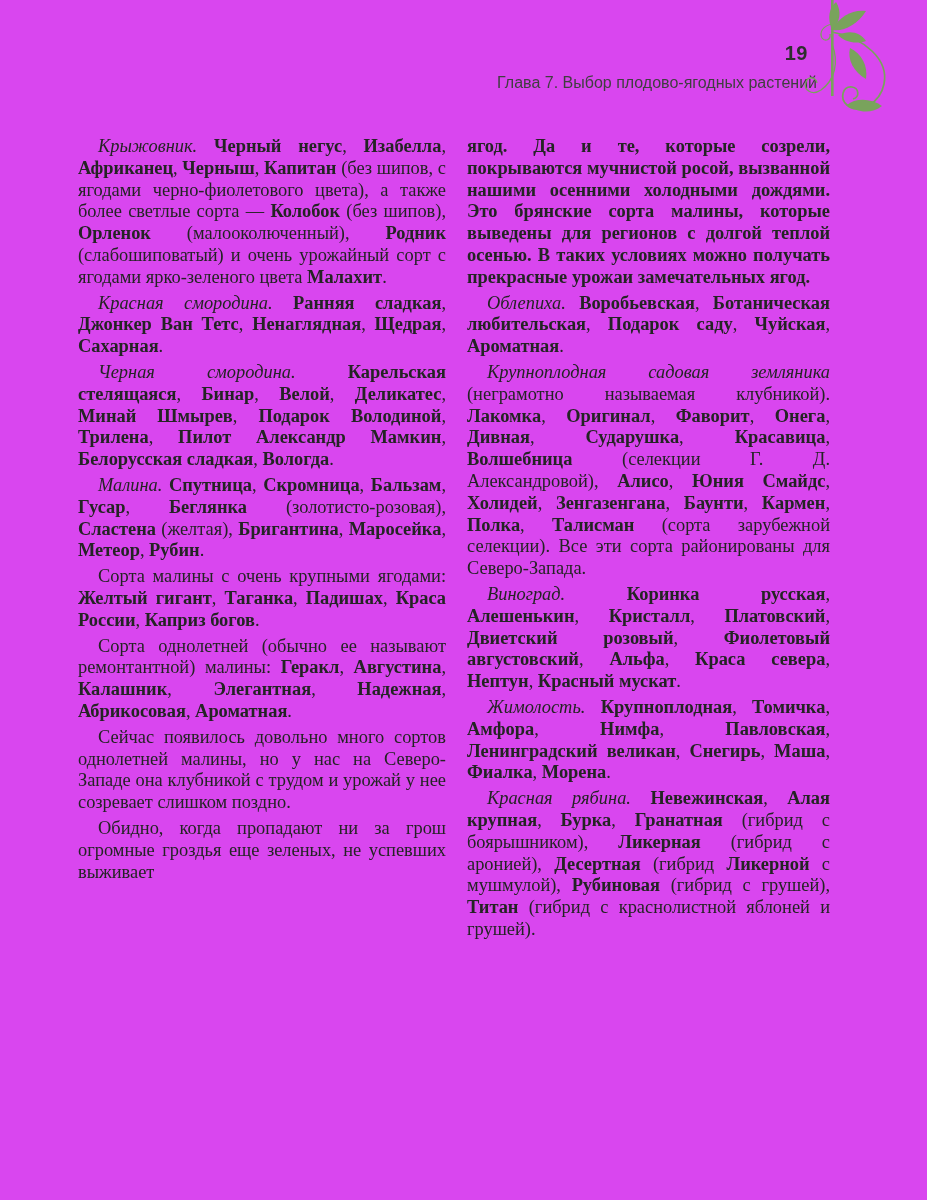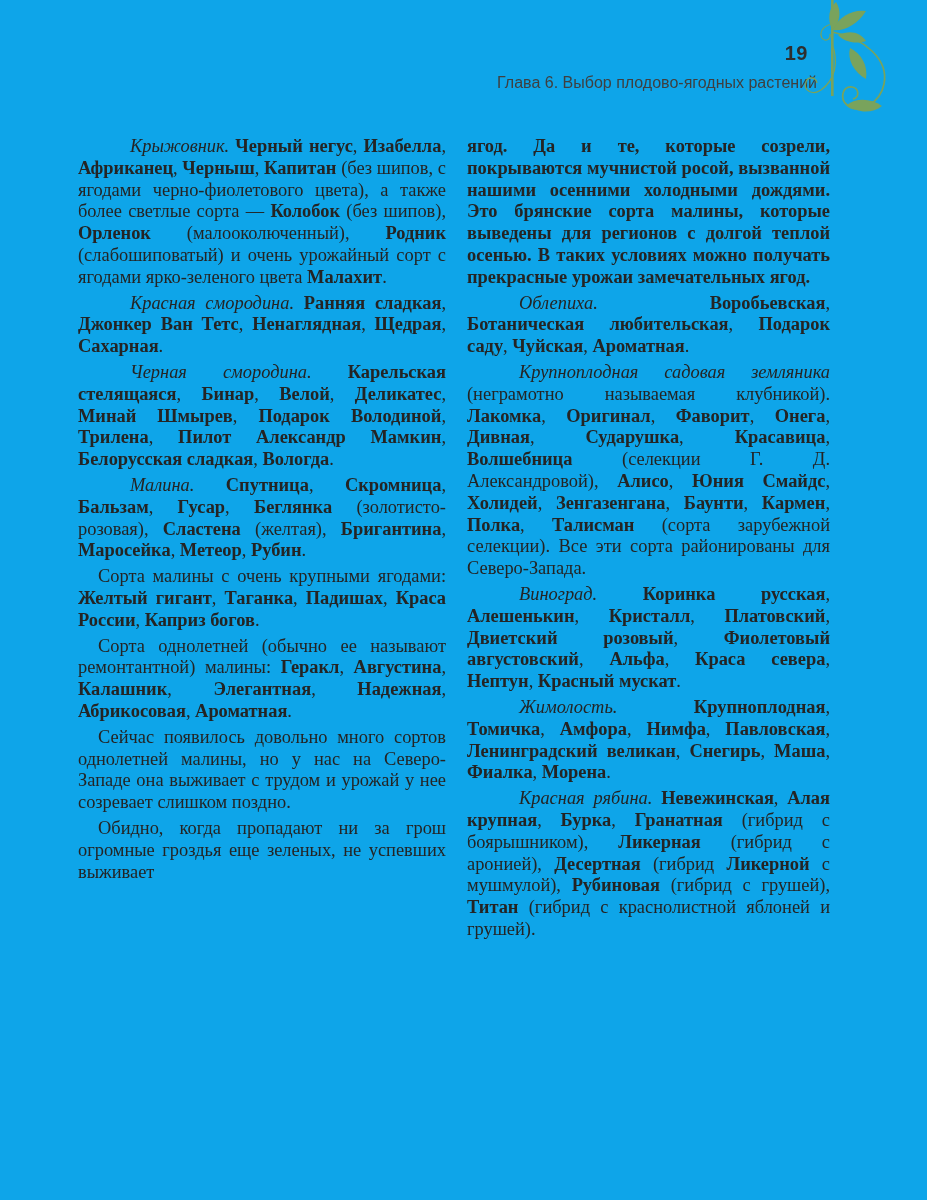--- a/index.html
+++ b/index.html
@@ -1,19 +1,19 @@
 <!DOCTYPE html>
 <html lang="ru" style="--green: #79a35c;"><head>
 <meta charset="utf-8">
 <style>
   html,body{margin:0;padding:0;background:#e8e8e8;}
   .page{
     position:relative;
     width:927px;height:1200px;
-    background:#0ea5e9;
+    background:#d946ef;
     overflow:hidden;
     font-family:"Liberation Serif","DejaVu Serif",serif;
   }
   
   .page-number{
     position:absolute;top:42px;right:119px;
     font-family:"Liberation Sans","DejaVu Sans",sans-serif;
     font-weight:700;font-size:20px;color:#2e2e2e;letter-spacing:.5px;
   }
   .running-head{
@@ -27,29 +27,29 @@
   .col{
     position:absolute;top:136px;
     font-size:18.4px;line-height:21.8px;color:#242424;
     text-align:justify;
   }
   .col-left{left:78px;width:368px;}
   .col-right{left:467px;width:363px;}
   .para{margin:0 0 4px 0;text-indent:20px;}
   .para.noindent{text-indent:0;font-weight:bold;}
   .run-b{font-weight:700;}
-  .run-i{font-style:italic;margin-left:32px;}
+  .run-i{font-style:italic;}
 </style>
 </head>
 <body>
 
 <div class="page">
 
   <div class="page-number">19</div>
-  <div class="running-head">Глава 6. Выбор плодово-ягодных растений</div>
+  <div class="running-head">Глава 7. Выбор плодово-ягодных растений</div>
 
   <svg class="ornament" viewBox="0 0 116 126" xmlns="http://www.w3.org/2000/svg" aria-hidden="true">
 
     <rect x="40" y="0" width="2.6" height="96" style="fill:var(--green)"></rect>
 
     <path d="M41,32 C74,38 98,60 93,84 C89,104 67,115 56,105 C48,98 52,86 61,87 C68,88 69,97 62,99" style="stroke:var(--green);fill:none;stroke-width:1.7"></path>
 
     <path d="M41,44 C48,62 44,80 30,90 C21,96 12,90 15,82 C17,76 25,77 26,83" style="stroke:var(--green);fill:none;stroke-width:1.3"></path>
 
     <path d="M41,24 C32,26 28,32 31,38 C34,42 40,40 39,34" style="stroke:var(--green);fill:none;stroke-width:1.2"></path>
@@ -61,21 +61,21 @@
     <path d="M56,105 C66,113 81,114 91,106 C80,98 64,98 56,105 Z" style="fill:var(--green)"></path>
   </svg>
 
   <div class="col col-left">
       <p class="para"><span class="run-i">Крыжовник.</span><span class="run-r"> </span><span class="run-b">Черный негус</span><span class="run-r">, </span><span class="run-b">Изабелла</span><span class="run-r">, </span><span class="run-b">Африканец</span><span class="run-r">, </span><span class="run-b">Черныш</span><span class="run-r">, </span><span class="run-b">Капитан</span><span class="run-r"> (без шипов, с ягодами черно-фиолетового цвета), а также более светлые сорта — </span><span class="run-b">Колобок</span><span class="run-r"> (без шипов), </span><span class="run-b">Орленок</span><span class="run-r"> (малооколюченный), </span><span class="run-b">Родник</span><span class="run-r"> (слабошиповатый) и очень урожайный сорт с ягодами ярко-зеленого цвета </span><span class="run-b">Малахит</span><span class="run-r">.</span></p>
       <p class="para"><span class="run-i">Красная смородина.</span><span class="run-r"> </span><span class="run-b">Ранняя сладкая</span><span class="run-r">, </span><span class="run-b">Джонкер Ван Тетс</span><span class="run-r">, </span><span class="run-b">Ненаглядная</span><span class="run-r">, </span><span class="run-b">Щедрая</span><span class="run-r">, </span><span class="run-b">Сахарная</span><span class="run-r">.</span></p>
       <p class="para"><span class="run-i">Черная смородина.</span><span class="run-r"> </span><span class="run-b">Карельская стелящаяся</span><span class="run-r">, </span><span class="run-b">Бинар</span><span class="run-r">, </span><span class="run-b">Велой</span><span class="run-r">, </span><span class="run-b">Деликатес</span><span class="run-r">, </span><span class="run-b">Минай Шмырев</span><span class="run-r">, </span><span class="run-b">Подарок Володиной</span><span class="run-r">, </span><span class="run-b">Трилена</span><span class="run-r">, </span><span class="run-b">Пилот Александр Мамкин</span><span class="run-r">, </span><span class="run-b">Белорусская сладкая</span><span class="run-r">, </span><span class="run-b">Вологда</span><span class="run-r">.</span></p>
       <p class="para"><span class="run-i">Малина.</span><span class="run-r"> </span><span class="run-b">Спутница</span><span class="run-r">, </span><span class="run-b">Скромница</span><span class="run-r">, </span><span class="run-b">Бальзам</span><span class="run-r">, </span><span class="run-b">Гусар</span><span class="run-r">, </span><span class="run-b">Беглянка</span><span class="run-r"> (золотисто-розовая), </span><span class="run-b">Сластена</span><span class="run-r"> (желтая), </span><span class="run-b">Бригантина</span><span class="run-r">, </span><span class="run-b">Маросейка</span><span class="run-r">, </span><span class="run-b">Метеор</span><span class="run-r">, </span><span class="run-b">Рубин</span><span class="run-r">.</span></p>
       <p class="para"><span class="run-r">Сорта малины с очень крупными ягодами: </span><span class="run-b">Желтый гигант</span><span class="run-r">, </span><span class="run-b">Таганка</span><span class="run-r">, </span><span class="run-b">Падишах</span><span class="run-r">, </span><span class="run-b">Краса России</span><span class="run-r">, </span><span class="run-b">Каприз богов</span><span class="run-r">.</span></p>
       <p class="para"><span class="run-r">Сорта однолетней (обычно ее называют ремонтантной) малины: </span><span class="run-b">Геракл</span><span class="run-r">, </span><span class="run-b">Августина</span><span class="run-r">, </span><span class="run-b">Калашник</span><span class="run-r">, </span><span class="run-b">Элегантная</span><span class="run-r">, </span><span class="run-b">Надежная</span><span class="run-r">, </span><span class="run-b">Абрикосовая</span><span class="run-r">, </span><span class="run-b">Ароматная</span><span class="run-r">.</span></p>
-      <p class="para"><span class="run-r">Сейчас появилось довольно много сортов однолетней малины, но у нас на Северо-Западе она выживает с трудом и урожай у нее созревает слишком поздно.</span></p>
+      <p class="para"><span class="run-r">Сейчас появилось довольно много сортов однолетней малины, но у нас на Северо-Западе она клубникой с трудом и урожай у нее созревает слишком поздно.</span></p>
       <p class="para"><span class="run-r">Обидно, когда пропадают ни за грош огромные гроздья еще зеленых, не успевших выживает</span></p>
     </div>
   <div class="col col-right">
       <p class="para noindent"><span class="run-r">ягод. Да и те, которые созрели, покрываются мучнистой росой, вызванной нашими осенними холодными дождями. Это брянские сорта малины, которые выведены для регионов с долгой теплой осенью. В таких условиях можно получать прекрасные урожаи замечательных ягод.</span></p>
       <p class="para"><span class="run-i">Облепиха.</span><span class="run-r"> </span><span class="run-b">Воробьевская</span><span class="run-r">, </span><span class="run-b">Ботаническая любительская</span><span class="run-r">, </span><span class="run-b">Подарок саду</span><span class="run-r">, </span><span class="run-b">Чуйская</span><span class="run-r">, </span><span class="run-b">Ароматная</span><span class="run-r">.</span></p>
       <p class="para"><span class="run-i">Крупноплодная садовая земляника</span><span class="run-r"> (неграмотно называемая клубникой). </span><span class="run-b">Лакомка</span><span class="run-r">, </span><span class="run-b">Оригинал</span><span class="run-r">, </span><span class="run-b">Фаворит</span><span class="run-r">, </span><span class="run-b">Онега</span><span class="run-r">, </span><span class="run-b">Дивная</span><span class="run-r">, </span><span class="run-b">Сударушка</span><span class="run-r">, </span><span class="run-b">Красавица</span><span class="run-r">, </span><span class="run-b">Волшебница</span><span class="run-r"> (селекции Г. Д. Александровой), </span><span class="run-b">Алисо</span><span class="run-r">, </span><span class="run-b">Юния Смайдс</span><span class="run-r">, </span><span class="run-b">Холидей</span><span class="run-r">, </span><span class="run-b">Зенгазенгана</span><span class="run-r">, </span><span class="run-b">Баунти</span><span class="run-r">, </span><span class="run-b">Кармен</span><span class="run-r">, </span><span class="run-b">Полка</span><span class="run-r">, </span><span class="run-b">Талисман</span><span class="run-r"> (сорта зарубежной селекции). Все эти сорта районированы для Северо-Запада.</span></p>
       <p class="para"><span class="run-i">Виноград.</span><span class="run-r"> </span><span class="run-b">Коринка русская</span><span class="run-r">, </span><span class="run-b">Алешенькин</span><span class="run-r">, </span><span class="run-b">Кристалл</span><span class="run-r">, </span><span class="run-b">Платовский</span><span class="run-r">, </span><span class="run-b">Двиетский розовый</span><span class="run-r">, </span><span class="run-b">Фиолетовый августовский</span><span class="run-r">, </span><span class="run-b">Альфа</span><span class="run-r">, </span><span class="run-b">Краса севера</span><span class="run-r">, </span><span class="run-b">Нептун</span><span class="run-r">, </span><span class="run-b">Красный мускат</span><span class="run-r">.</span></p>
       <p class="para"><span class="run-i">Жимолость.</span><span class="run-r"> </span><span class="run-b">Крупноплодная</span><span class="run-r">, </span><span class="run-b">Томичка</span><span class="run-r">, </span><span class="run-b">Амфора</span><span class="run-r">, </span><span class="run-b">Нимфа</span><span class="run-r">, </span><span class="run-b">Павловская</span><span class="run-r">, </span><span class="run-b">Ленинградский великан</span><span class="run-r">, </span><span class="run-b">Снегирь</span><span class="run-r">, </span><span class="run-b">Маша</span><span class="run-r">, </span><span class="run-b">Фиалка</span><span class="run-r">, </span><span class="run-b">Морена</span><span class="run-r">.</span></p>
       <p class="para"><span class="run-i">Красная рябина.</span><span class="run-r"> </span><span class="run-b">Невежинская</span><span class="run-r">, </span><span class="run-b">Алая крупная</span><span class="run-r">, </span><span class="run-b">Бурка</span><span class="run-r">, </span><span class="run-b">Гранатная</span><span class="run-r"> (гибрид с боярышником), </span><span class="run-b">Ликерная</span><span class="run-r"> (гибрид с аронией), </span><span class="run-b">Десертная</span><span class="run-r"> (гибрид </span><span class="run-b">Ликерной</span><span class="run-r"> с мушмулой), </span><span class="run-b">Рубиновая</span><span class="run-r"> (гибрид с грушей), </span><span class="run-b">Титан</span><span class="run-r"> (гибрид с краснолистной яблоней и грушей).</span></p>
     </div>

